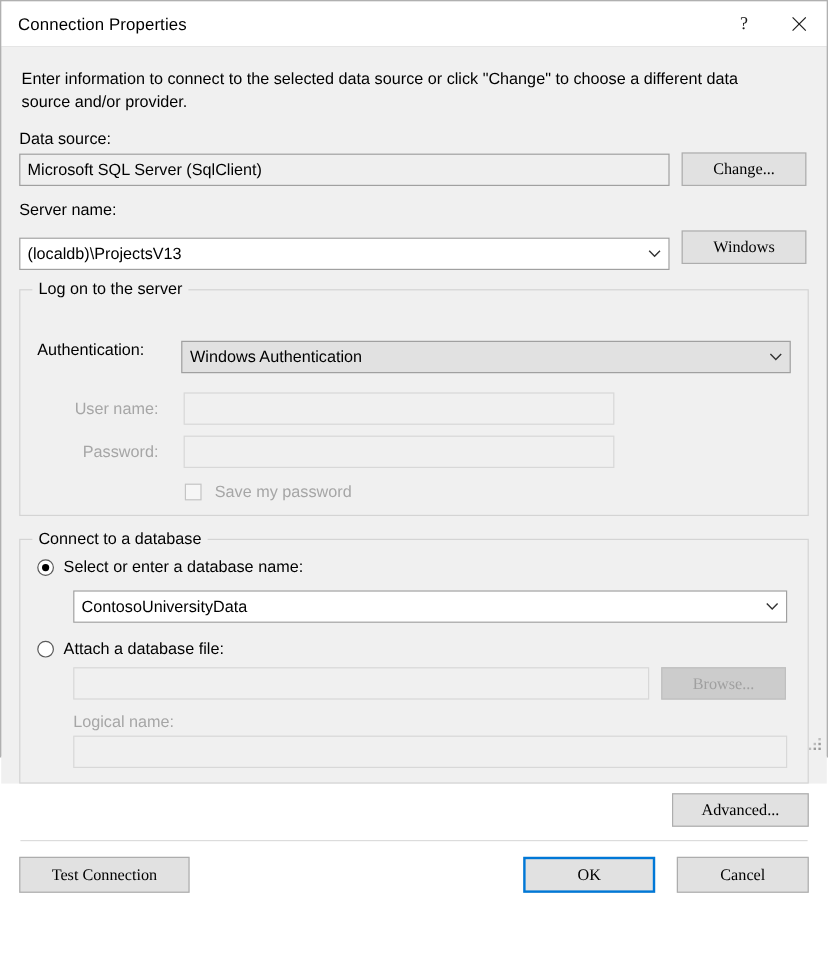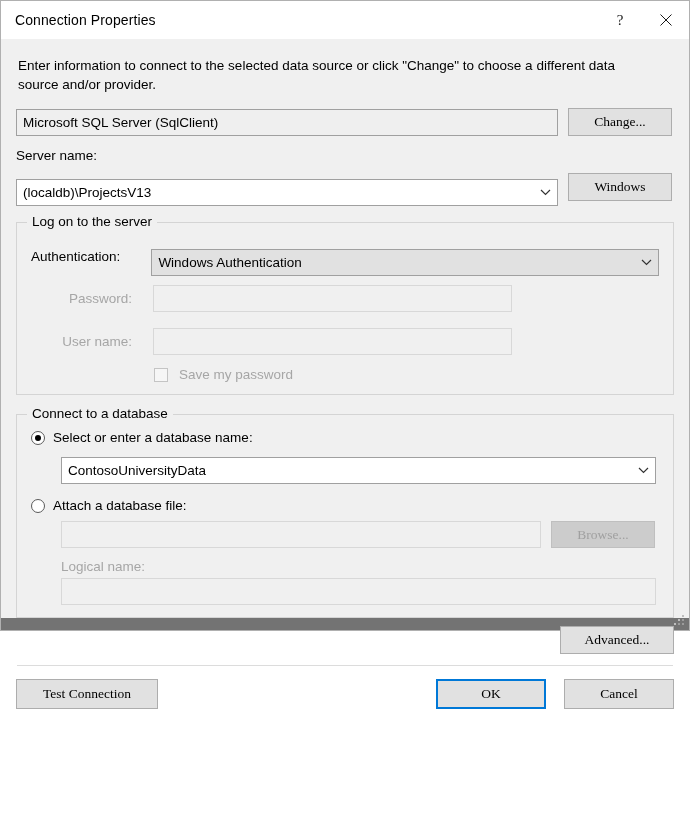--- a/index.html
+++ b/index.html
@@ -262,60 +262,61 @@
         <line x1="0.5" y1="0.5" x2="11.5" y2="11.5" stroke="#1a1a1a" stroke-width="1"></line>
         <line x1="11.5" y1="0.5" x2="0.5" y2="11.5" stroke="#1a1a1a" stroke-width="1"></line>
       </svg>
     </div>
   </div>
 
   <div class="body-area">
 
     <div class="intro">Enter information to connect to the selected data source or click "Change" to choose a different data source and/or provider.</div>
 
+    <label class="field-label">Data source:</label>
     <div class="row">
       <div class="txt readonly" style="width:542px;">Microsoft SQL Server (SqlClient)</div>
       <div class="btn" style="min-width:104px;">Change...</div>
     </div>
 
     <label class="field-label" style="margin-top:12px;">Server name:</label>
     <div class="row">
       <div class="combo" style="width:542px;">
         <span class="combo-val">(localdb)\ProjectsV13</span>
         <span class="arrow">
           <svg width="11" height="7" viewBox="0 0 11 7">
               <polyline points="1,1 5.5,5.5 10,1" fill="none" stroke="#333" stroke-width="1.2"></polyline>
             </svg>
         </span>
       </div>
       <div class="btn" style="min-width:104px;">Windows</div>
     </div>
 
-    <div class="group" style="margin-top:16px; padding-top:14px;">
+    <div class="group" style="margin-top:16px; padding-top:30px;">
       <span class="group-legend">Log on to the server</span>
 
       <div class="row">
         <span class="field-label" style="margin:0; width:112px;">Authentication:</span>
         <div class="combo gray" style="width:515px;">
           <span class="combo-val">Windows Authentication</span>
           <span class="arrow">
             <svg width="11" height="7" viewBox="0 0 11 7">
                 <polyline points="1,1 5.5,5.5 10,1" fill="none" stroke="#333" stroke-width="1.2"></polyline>
               </svg>
           </span>
         </div>
       </div>
 
+      <div class="row" style="margin-top:16px;">
+        <span class="field-label disabled" style="margin:0; width:112px; text-align:right; padding-right:11px; box-sizing:border-box;">User name:</span>
+        <div class="txt disabled" style="width:359px;"></div>
+      </div>
+
       <div class="row" style="margin-top:9px;">
         <span class="field-label disabled" style="margin:0; width:112px; text-align:right; padding-right:11px; box-sizing:border-box;">Password:</span>
-        <div class="txt disabled" style="width:359px;"></div>
-      </div>
-
-      <div class="row" style="margin-top:16px;">
-        <span class="field-label disabled" style="margin:0; width:112px; text-align:right; padding-right:11px; box-sizing:border-box;">User name:</span>
         <div class="txt disabled" style="width:359px;"></div>
       </div>
 
       <div class="check-row" style="margin-top:12px; margin-left:123px;">
         <span class="checkbox disabled"></span>
         <span class="check-label disabled">Save my password</span>
       </div>
     </div>
 
     <div class="group" style="margin-top:19px; padding-top:15px;">

